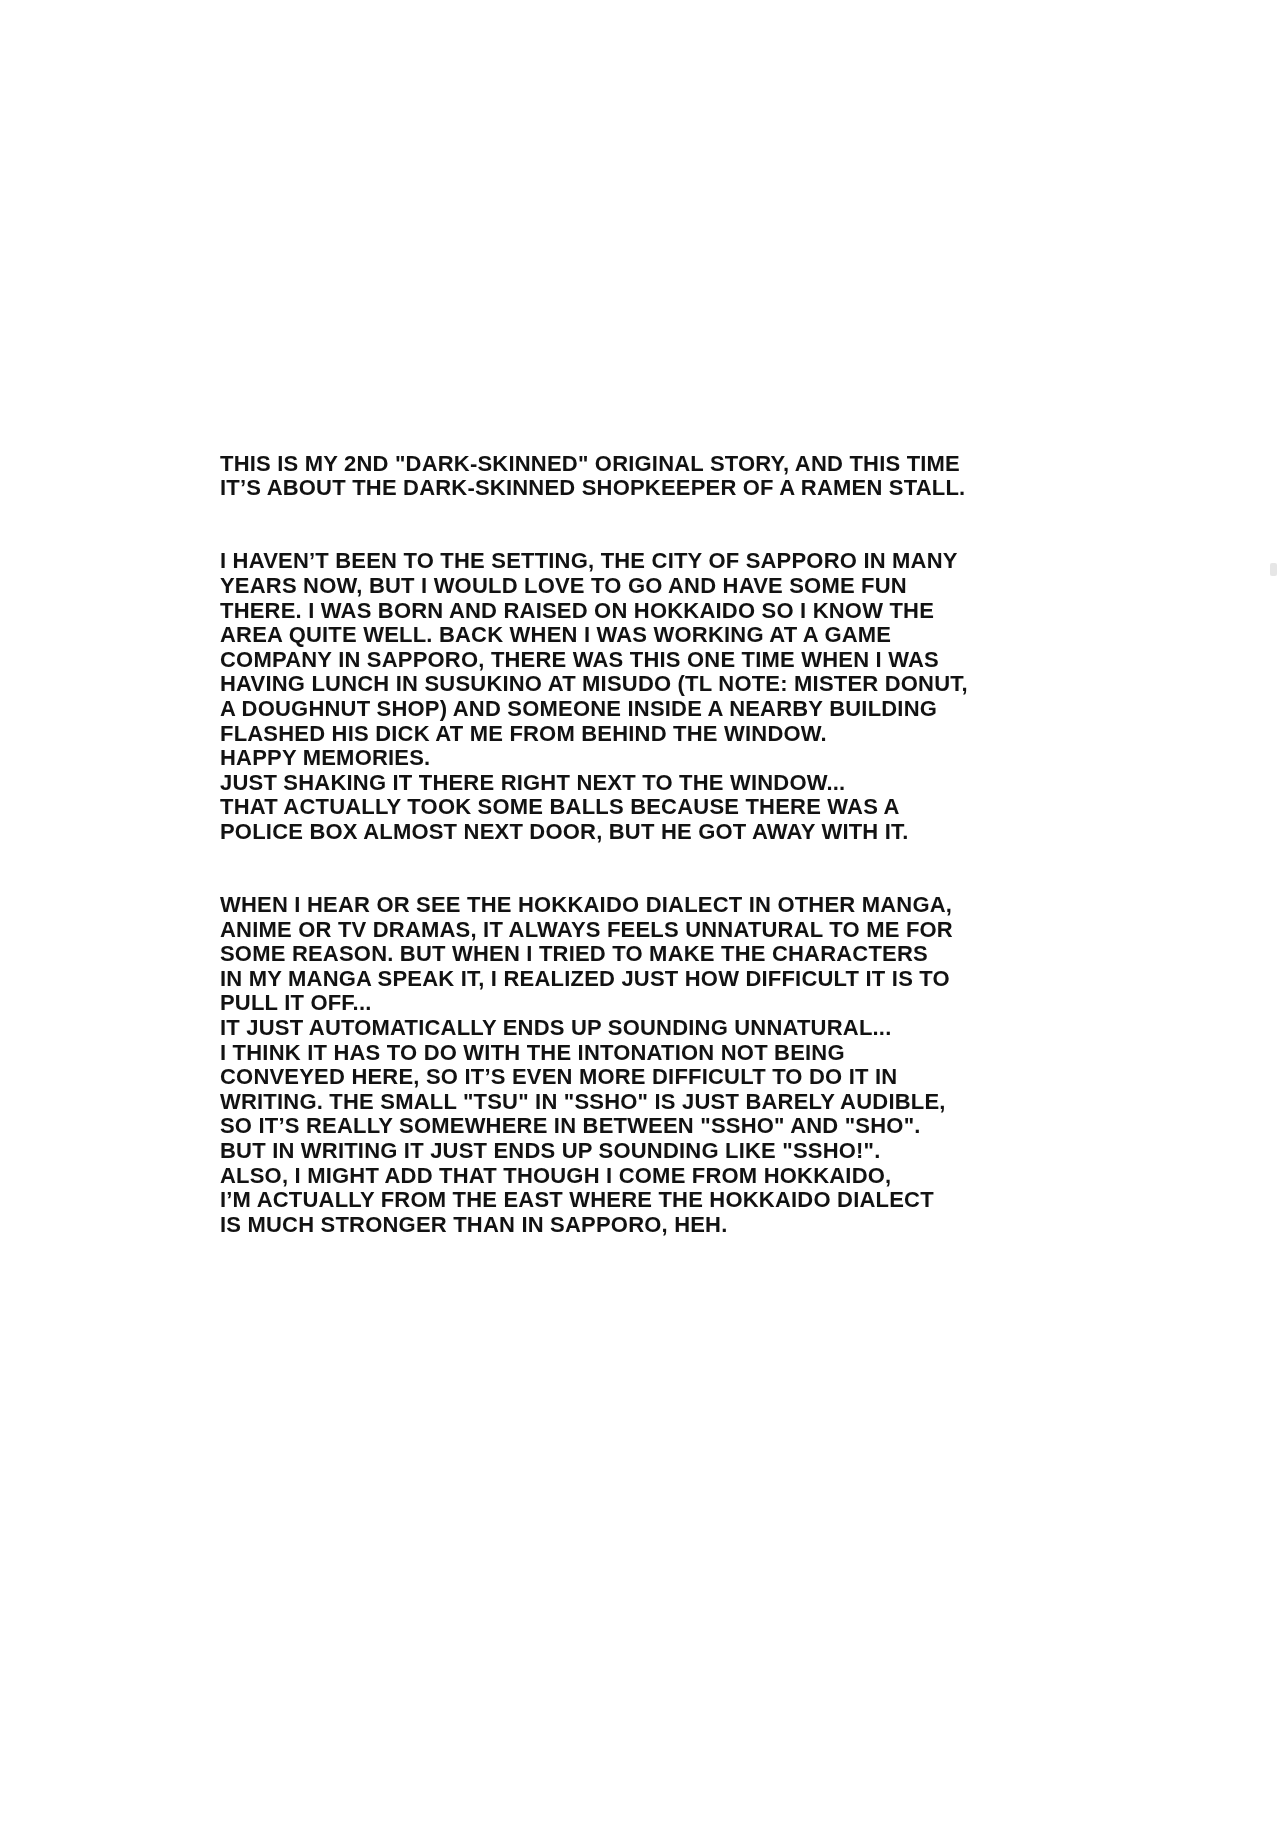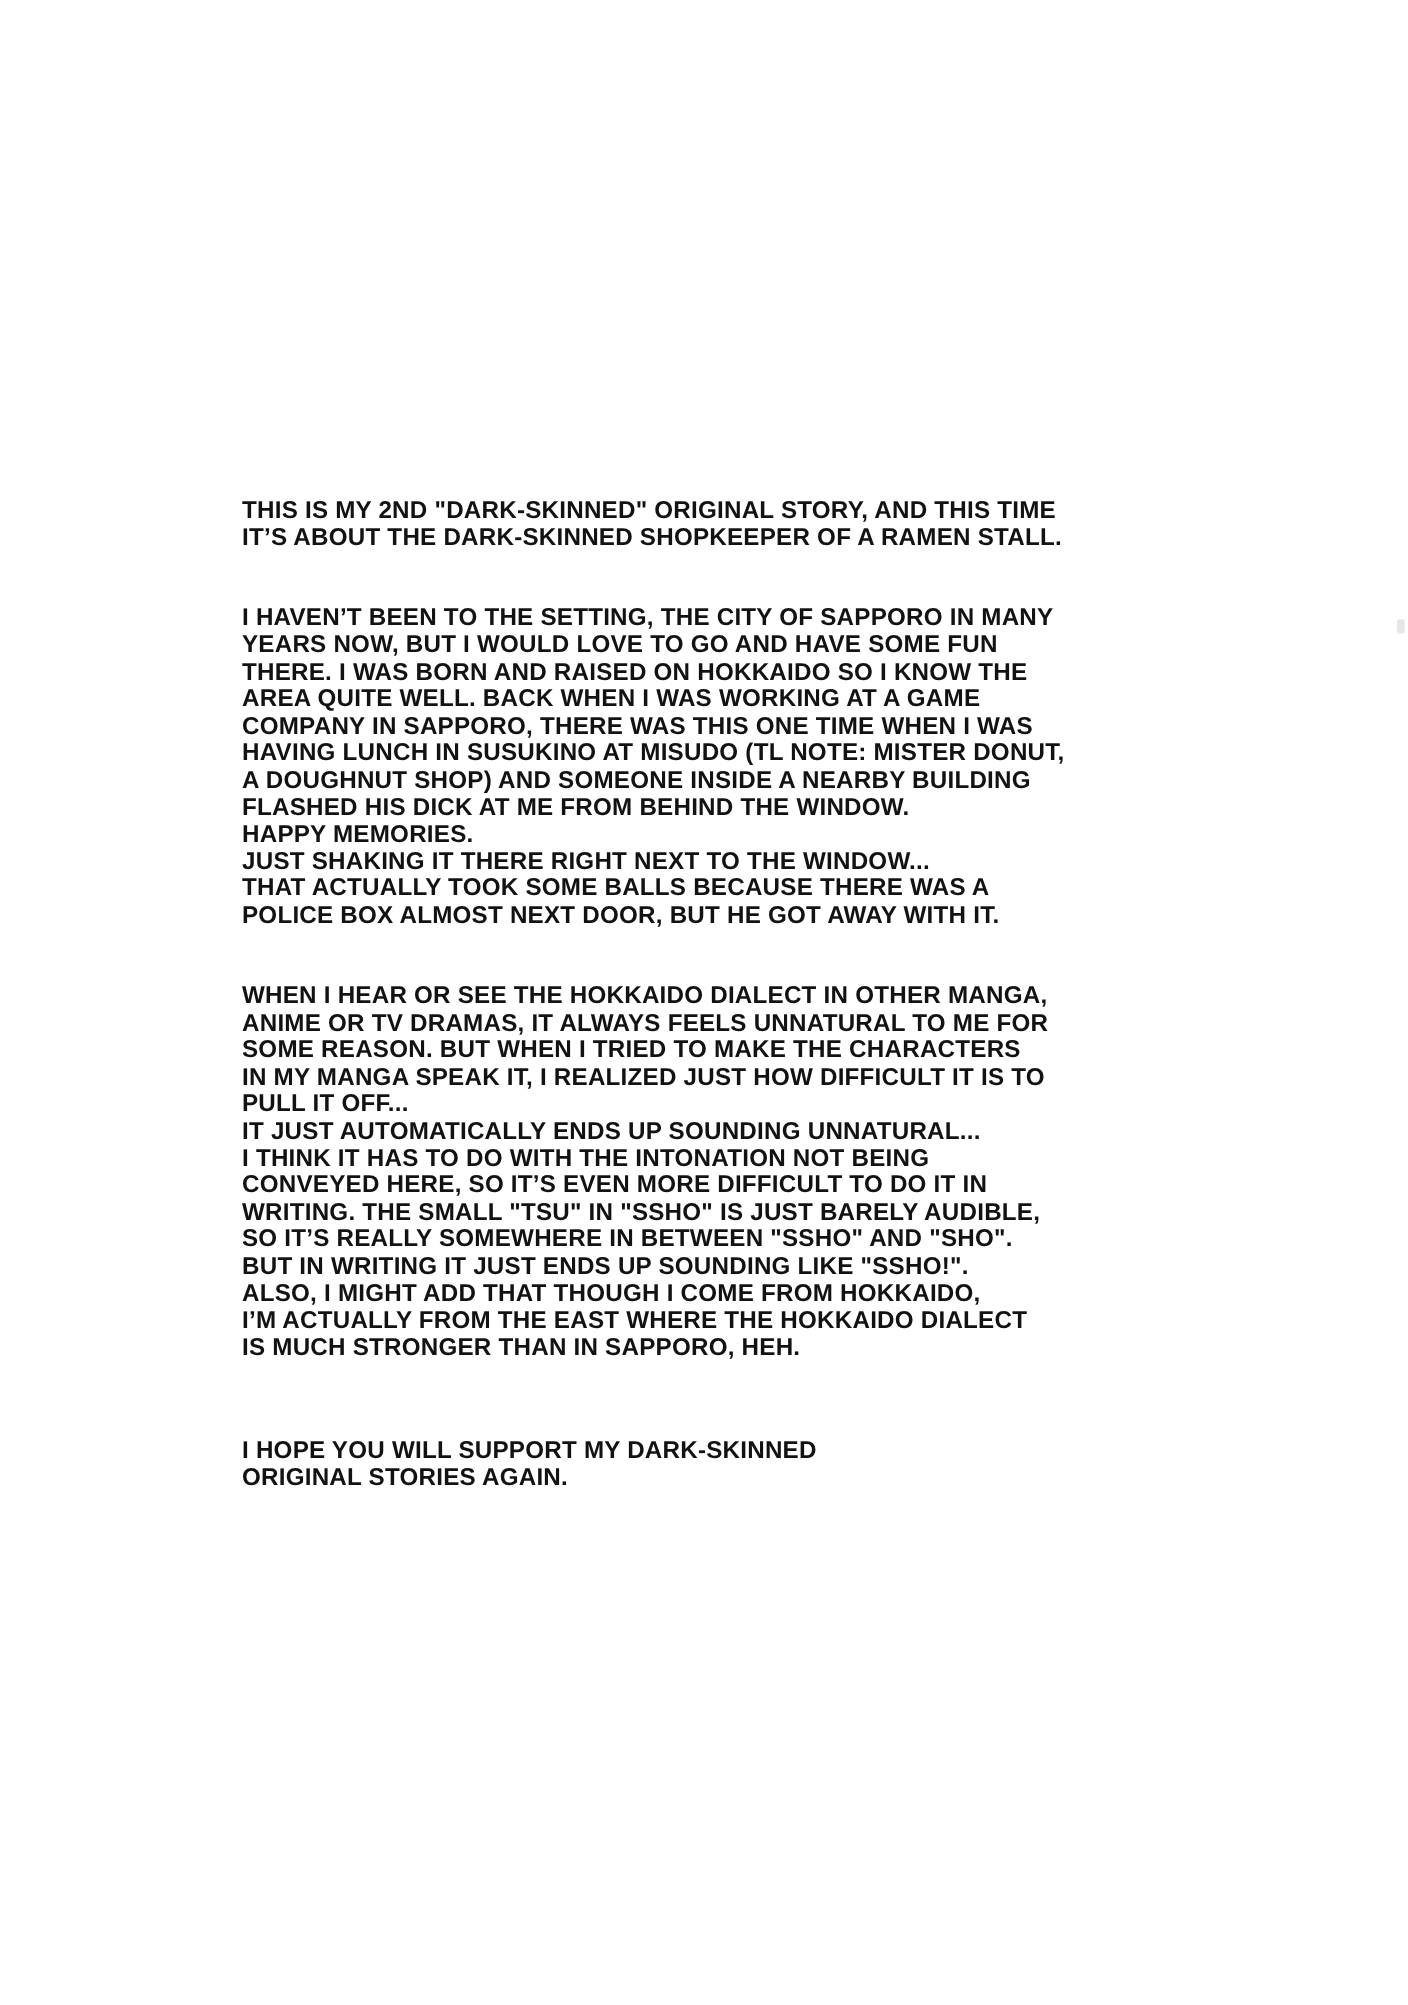--- a/index.html
+++ b/index.html
@@ -25,21 +25,21 @@
     font-size: 22px;
     line-height: 24.6px;
     letter-spacing: 0.2px;
     text-transform: uppercase;
     white-space: pre-line;
   }
   .text-block p {
     margin: 0 0 24px 0;
   }
   .text-block p.mb-lg {
-    margin-bottom: 44px;
+    margin-bottom: 28px;
   }
   .scan-artifact {
     position: absolute;
     left: 1270px;
     top: 563px;
     width: 7px;
     height: 13px;
     background: #d9d9d9;
     opacity: 0.65;
     border-radius: 2px;
@@ -71,17 +71,15 @@
 PULL IT OFF...
 IT JUST AUTOMATICALLY ENDS UP SOUNDING UNNATURAL...
 I THINK IT HAS TO DO WITH THE INTONATION NOT BEING
 CONVEYED HERE, SO IT’S EVEN MORE DIFFICULT TO DO IT IN
 WRITING. THE SMALL "TSU" IN "SSHO" IS JUST BARELY AUDIBLE,
 SO IT’S REALLY SOMEWHERE IN BETWEEN "SSHO" AND "SHO".
 BUT IN WRITING IT JUST ENDS UP SOUNDING LIKE "SSHO!".
 ALSO, I MIGHT ADD THAT THOUGH I COME FROM HOKKAIDO,
 I’M ACTUALLY FROM THE EAST WHERE THE HOKKAIDO DIALECT
 IS MUCH STRONGER THAN IN SAPPORO, HEH.</p>
-    <p>I HOPE YOU WILL SUPPORT MY DARK-SKINNED
-ORIGINAL STORIES AGAIN.</p>
   </div>
   <div class="scan-artifact"></div>
 </div>
 
 </body></html>

